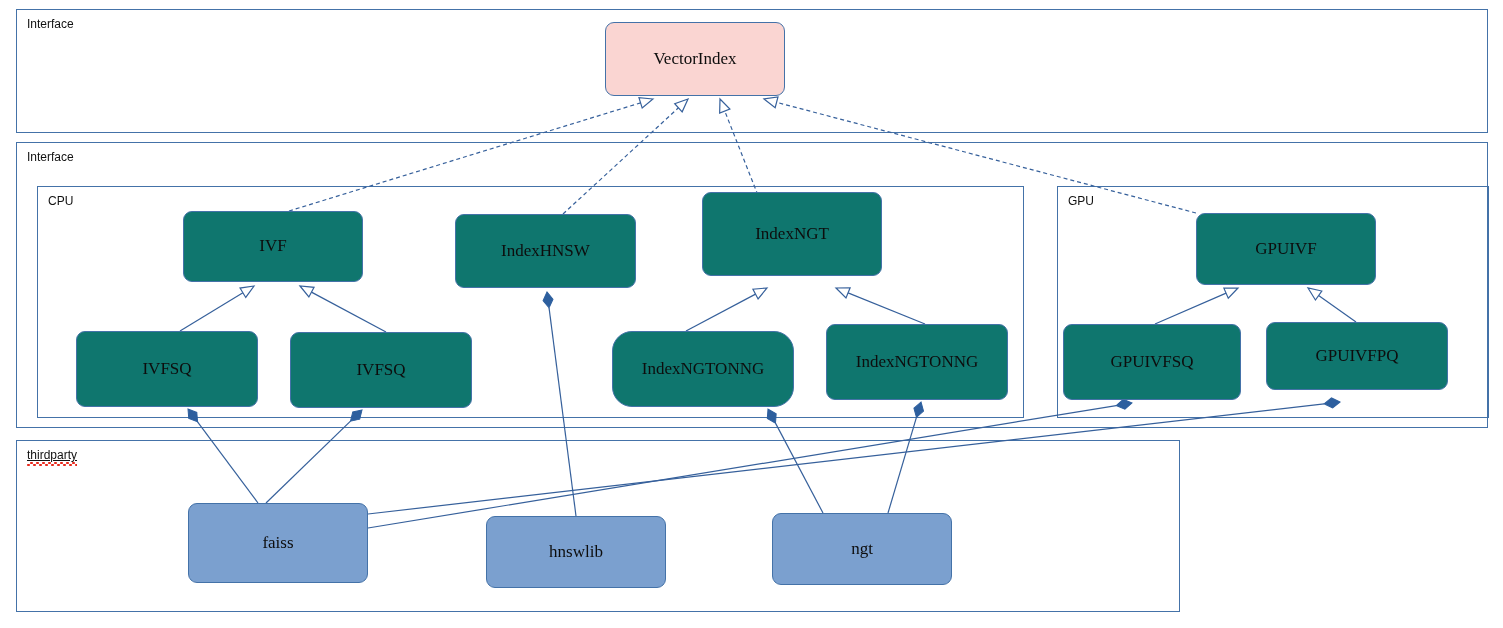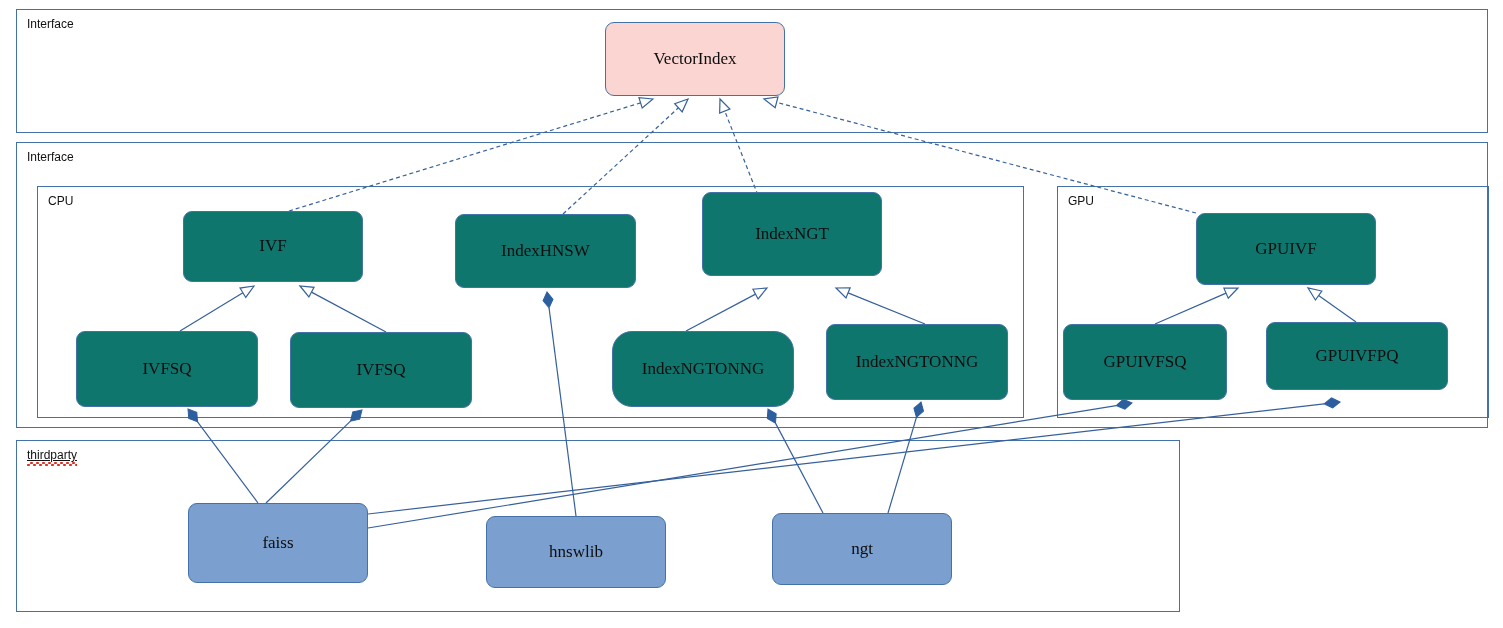--- a/index.html
+++ b/index.html
@@ -134,21 +134,21 @@
       </div>
       <div class="node green" style="left: 290px; top: 332px; width: 182px; height: 76px;">
         <span>IVFSQ</span>
       </div>
       <div class="node green" style="left: 612px; top: 331px; width: 182px; height: 76px; border-radius: 20px;">
         <span>IndexNGTONNG</span>
       </div>
       <div class="node green" style="left: 826px; top: 324px; width: 182px; height: 76px;">
         <span>IndexNGTONNG</span>
       </div>
-      <div class="node green" style="left: 1063px; top: 324px; width: 164px; height: 76px;">
+      <div class="node green" style="left: 1063px; top: 324px; width: 178px; height: 76px;">
         <span>GPUIVFSQ</span>
       </div>
       <div class="node green" style="left: 1266px; top: 322px; width: 182px; height: 68px;">
         <span>GPUIVFPQ</span>
       </div>
       <div class="node blue" style="left: 188px; top: 503px; width: 180px; height: 80px;">
         <span>faiss</span>
       </div>
       <div class="node blue" style="left: 486px; top: 516px; width: 180px; height: 72px;">
         <span>hnswlib</span>

